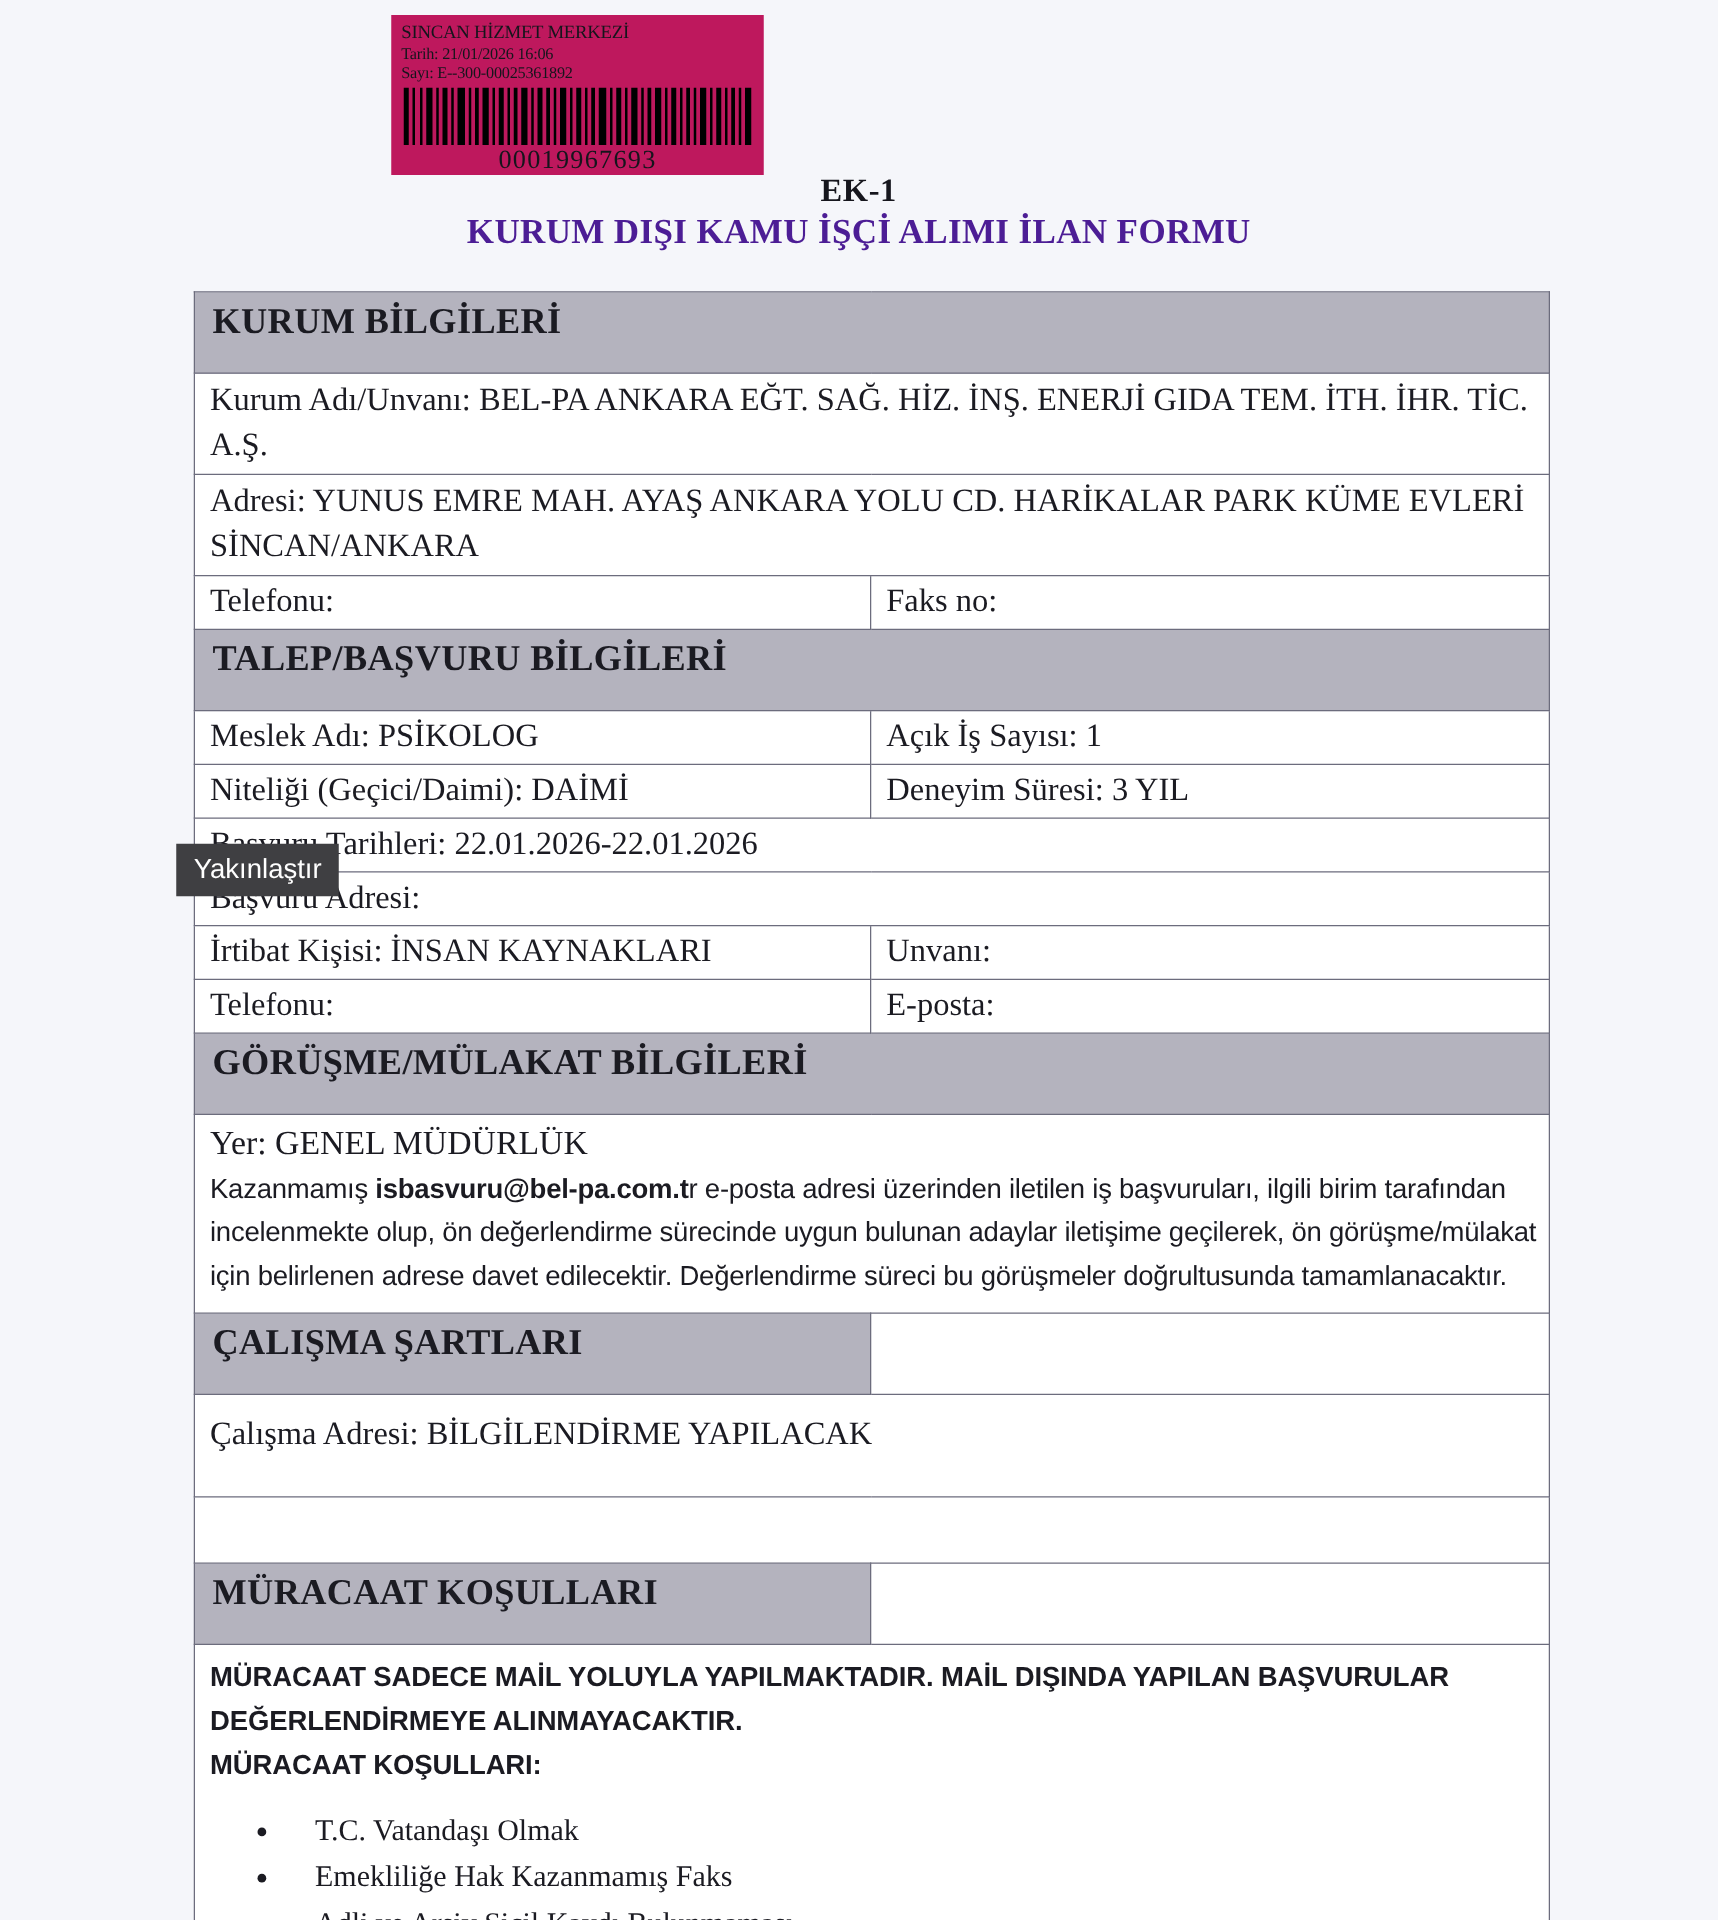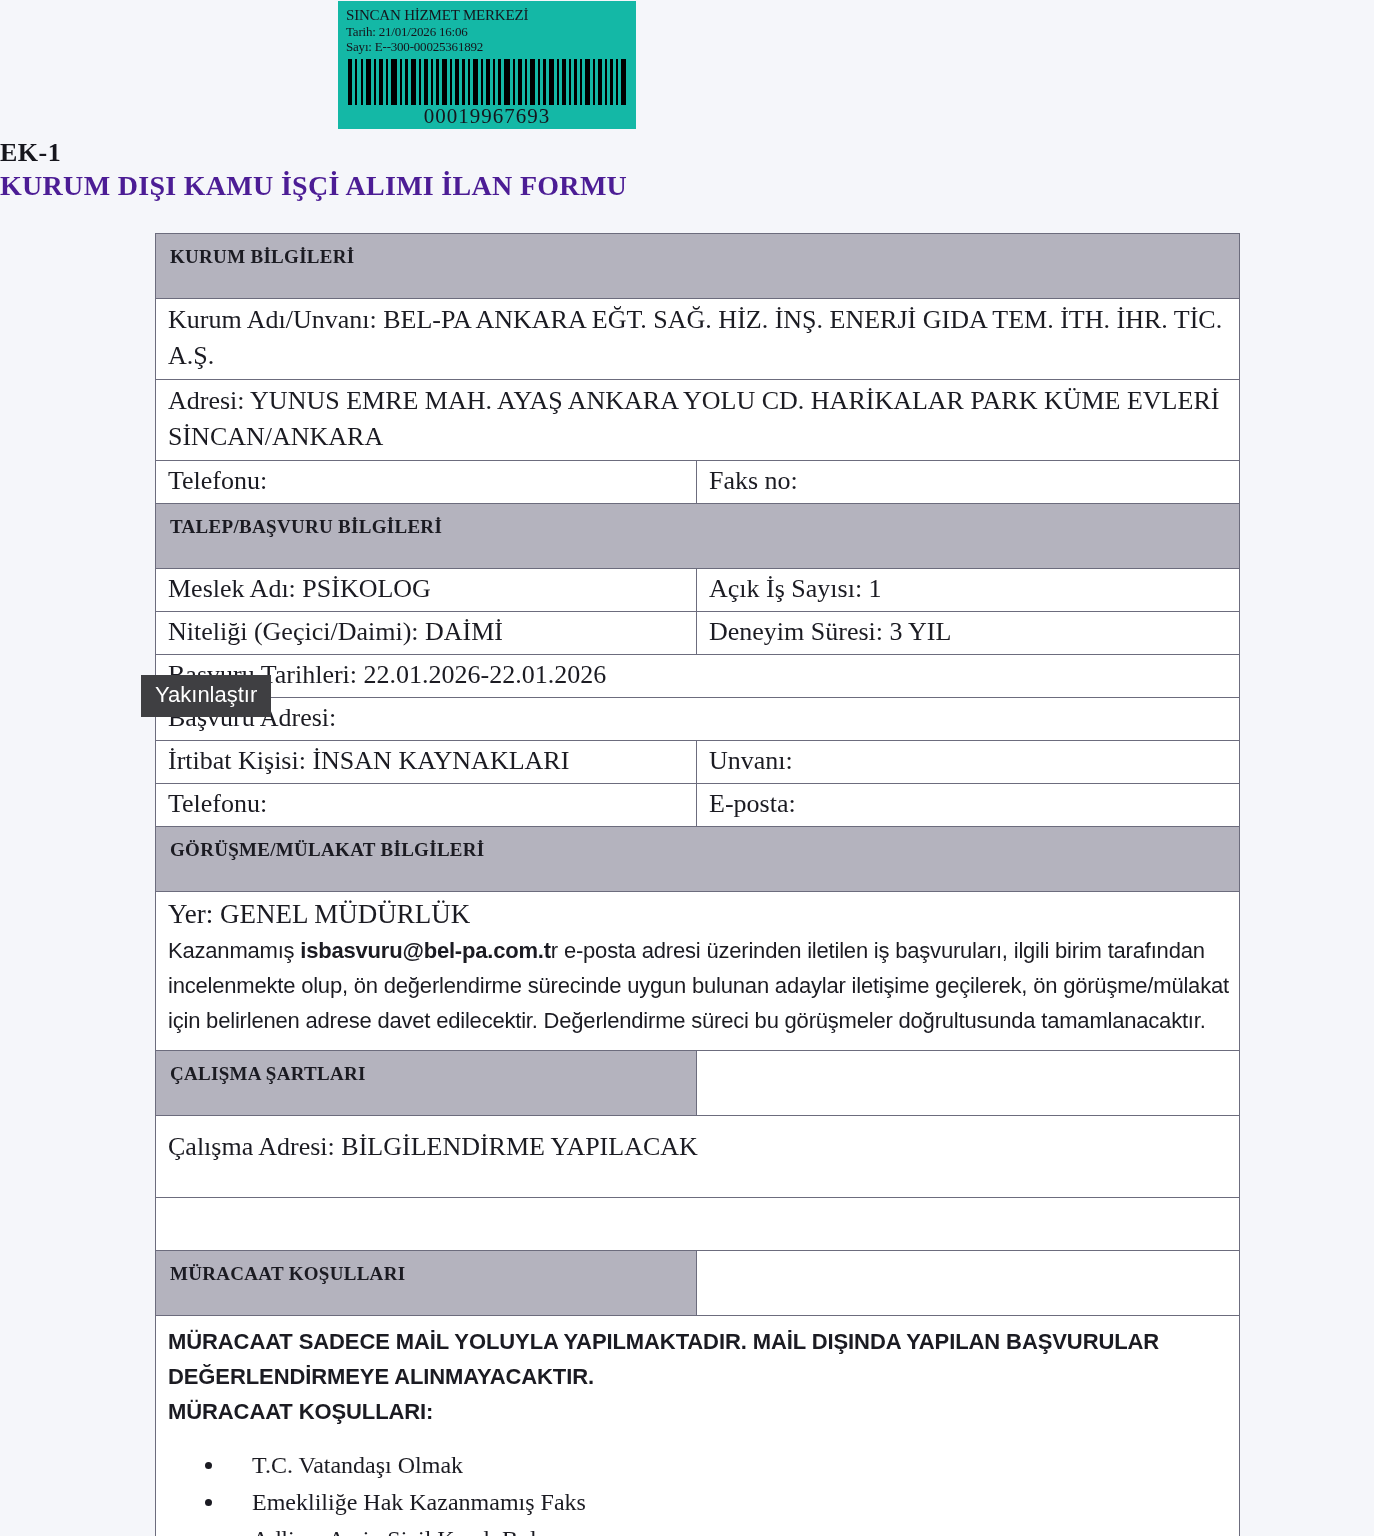--- a/index.html
+++ b/index.html
@@ -15,27 +15,26 @@
     background: #f5f6fa;
     overflow: hidden;
     font-family: "Liberation Serif", "DejaVu Serif", serif;
     color: #1b1b22;
   }
 
   
   .stamp {
     position: absolute;
     left: 313px;
-    top: 1px;
+    top: 12px;
     width: 298px;
     height: 128px;
-    background: #14b8a6;
+    background: #be185d;
     box-sizing: border-box;
     padding: 6px 8px 0 8px;
-    margin-left: 25px;
   }
   .stamp-line {
     font-family: "Liberation Serif", "DejaVu Serif", serif;
     font-size: 13px;
     line-height: 15px;
     color: #15151c;
     white-space: nowrap;
     letter-spacing: -0.2px;
   }
   .stamp-line.first { font-size: 15px; line-height: 17px; }
@@ -53,20 +52,21 @@
     letter-spacing: 1px;
     color: #15151c;
   }
 
   
   .doc-title-wrap {
     position: absolute;
     left: 0;
     top: 138px;
     width: 1374px;
+    text-align: center;
   }
   .doc-title-1 {
     font-family: "Liberation Serif", "DejaVu Serif", serif;
     font-weight: bold;
     font-size: 26px;
     line-height: 30px;
     letter-spacing: 0.5px;
     color: #16161d;
   }
   .doc-title-2 {
@@ -93,21 +93,21 @@
     font-size: 26px;
     line-height: 34px;
     vertical-align: top;
     background: #ffffff;
     color: #1b1b22;
     font-family: "Liberation Serif", "DejaVu Serif", serif;
   }
   .sec-head td {
     background: #b4b3be;
     font-weight: bold;
-    font-size: 19px;
+    font-size: 29px;
     line-height: 30px;
     letter-spacing: 0.3px;
     padding: 8px 10px 10px 14px;
     height: 46px;
   }
   .sec-head td.plain {
     background: #ffffff;
   }
   td.blankrow { height: 30px; padding: 0; }
   td.tall { line-height: 36px; }

